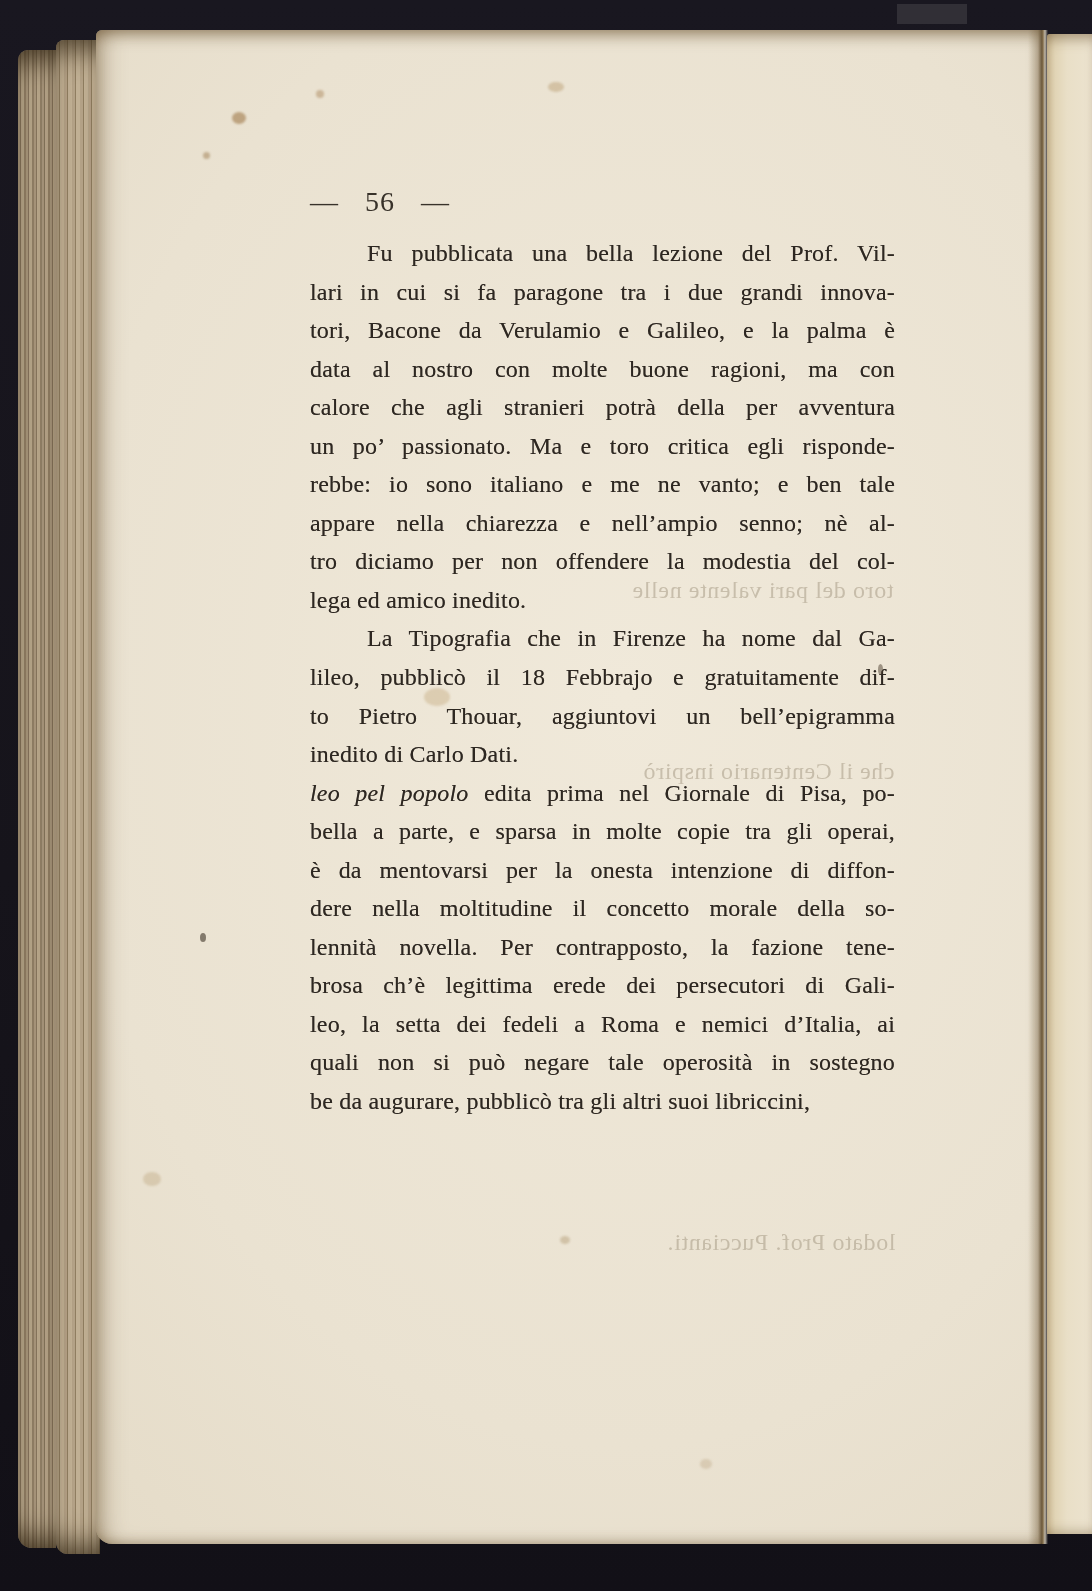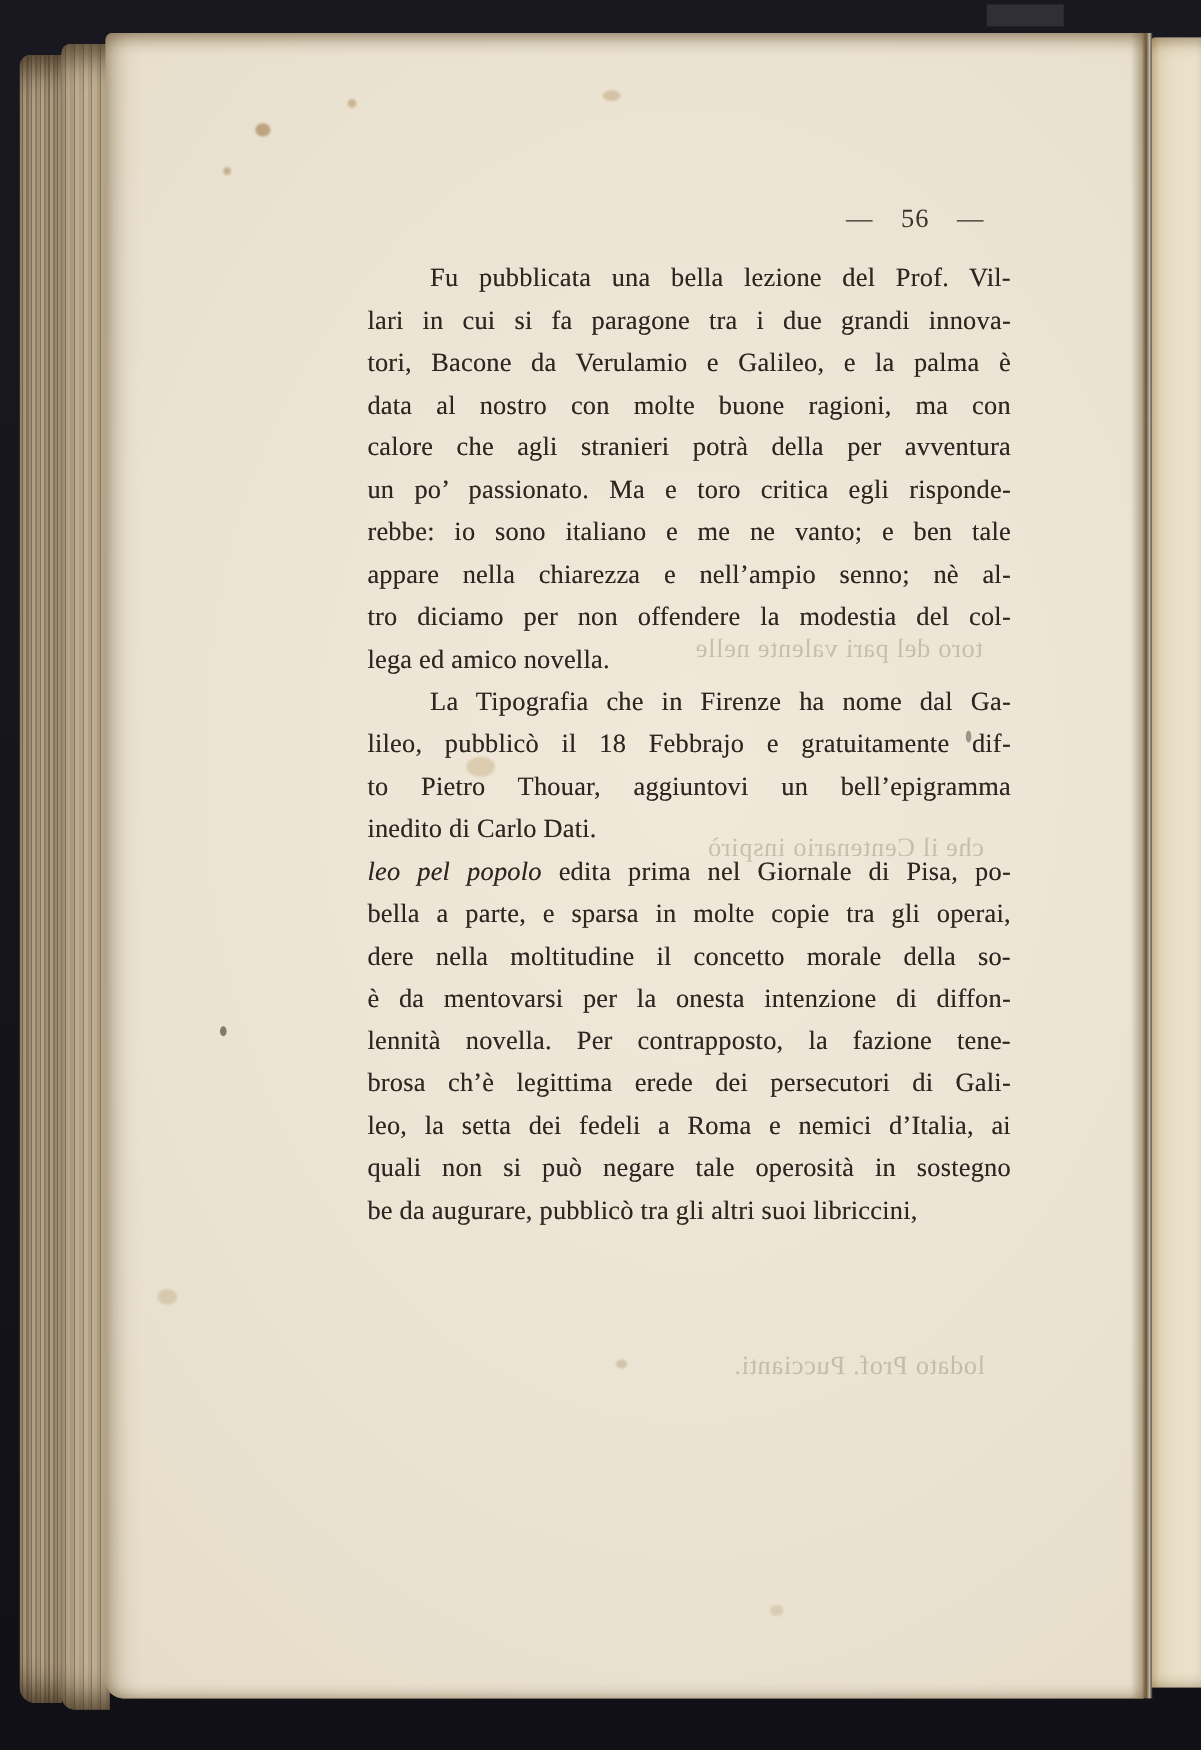--- a/index.html
+++ b/index.html
@@ -45,28 +45,27 @@
     position:absolute;left:1047px;top:34px;width:45px;height:1500px;
     border-radius:3px 0 0 0;
     background:linear-gradient(90deg,#ccba95 0,#e1d4b5 8px,#e9dfc7 20px,#ece3cf 45px);
     box-shadow:inset 0 12px 14px -8px rgba(100,75,40,.55), inset 0 -10px 12px -8px rgba(100,75,40,.4);
   }
   .grey-strip{position:absolute;left:897px;top:4px;width:70px;height:20px;background:#343238;opacity:.9;}
 
   
   .pagenum{
     position:absolute;left:310px;top:186px;width:585px;
-    text-align:right;font-size:24px;color:#38322a;
+    text-align:left;font-size:28px;color:#38322a;
     word-spacing:18px;letter-spacing:1px;
   }
   .text-block{
     position:absolute;left:310px;top:234px;width:585px;
     font-size:24px;line-height:38.55px;color:#2d2721;letter-spacing:.2px;
     text-shadow:0 0 .5px rgba(45,39,33,.55);
-    margin-left:24px;
   }
   .line{text-align:justify;text-align-last:justify;}
   .line.indent{text-indent:57px;}
   .line.last{text-align-last:left;}
   .it{font-style:italic;}
 
   
   .ghost{
     position:absolute;transform:scaleX(-1);
     color:#93866f;opacity:.42;font-size:24px;letter-spacing:.6px;
@@ -101,29 +100,29 @@
   <div class="text-block">
       <div class="line indent"><span>Fu pubblicata una bella lezione del Prof. Vil-</span></div>
       <div class="line"><span>lari in cui si fa paragone tra i due grandi innova-</span></div>
       <div class="line"><span>tori, Bacone da Verulamio e Galileo, e la palma è</span></div>
       <div class="line"><span>data al nostro con molte buone ragioni, ma con</span></div>
       <div class="line"><span>calore che agli stranieri potrà della per avventura</span></div>
       <div class="line"><span>un po’ passionato. Ma e toro critica egli risponde-</span></div>
       <div class="line"><span>rebbe: io sono italiano e me ne vanto; e ben tale</span></div>
       <div class="line"><span>appare nella chiarezza e nell’ampio senno; nè al-</span></div>
       <div class="line"><span>tro diciamo per non offendere la modestia del col-</span></div>
-      <div class="line last"><span>lega ed amico novella.</span></div>
+      <div class="line last"><span>lega ed amico inedito.</span></div>
       <div class="line indent"><span>La Tipografia che in Firenze ha nome dal Ga-</span></div>
       <div class="line"><span>lileo, pubblicò il 18 Febbrajo e gratuitamente dif-</span></div>
       <div class="line"><span>to Pietro Thouar, aggiuntovi un bell’epigramma</span></div>
       <div class="line last"><span>inedito di Carlo Dati.</span></div>
       <div class="line"><span class="it">leo pel popolo</span><span> edita prima nel Giornale di Pisa, po-</span></div>
       <div class="line"><span>bella a parte, e sparsa in molte copie tra gli operai,</span></div>
+      <div class="line"><span>è da mentovarsi per la onesta intenzione di diffon-</span></div>
       <div class="line"><span>dere nella moltitudine il concetto morale della so-</span></div>
-      <div class="line"><span>è da mentovarsi per la onesta intenzione di diffon-</span></div>
       <div class="line"><span>lennità novella. Per contrapposto, la fazione tene-</span></div>
       <div class="line"><span>brosa ch’è legittima erede dei persecutori di Gali-</span></div>
       <div class="line"><span>leo, la setta dei fedeli a Roma e nemici d’Italia, ai</span></div>
       <div class="line"><span>quali non si può negare tale operosità in sostegno</span></div>
       <div class="line last"><span>be da augurare, pubblicò tra gli altri suoi libriccini,</span></div>
     </div>
 
   <div class="spot" style="left:232px;top:112px;width:14px;height:12px;background:rgba(146,101,47,.5);"></div>
   <div class="spot" style="left:316px;top:90px;width:8px;height:8px;background:rgba(146,101,47,.35);"></div>
   <div class="spot" style="left:548px;top:82px;width:16px;height:10px;background:rgba(160,120,60,.3);"></div>

